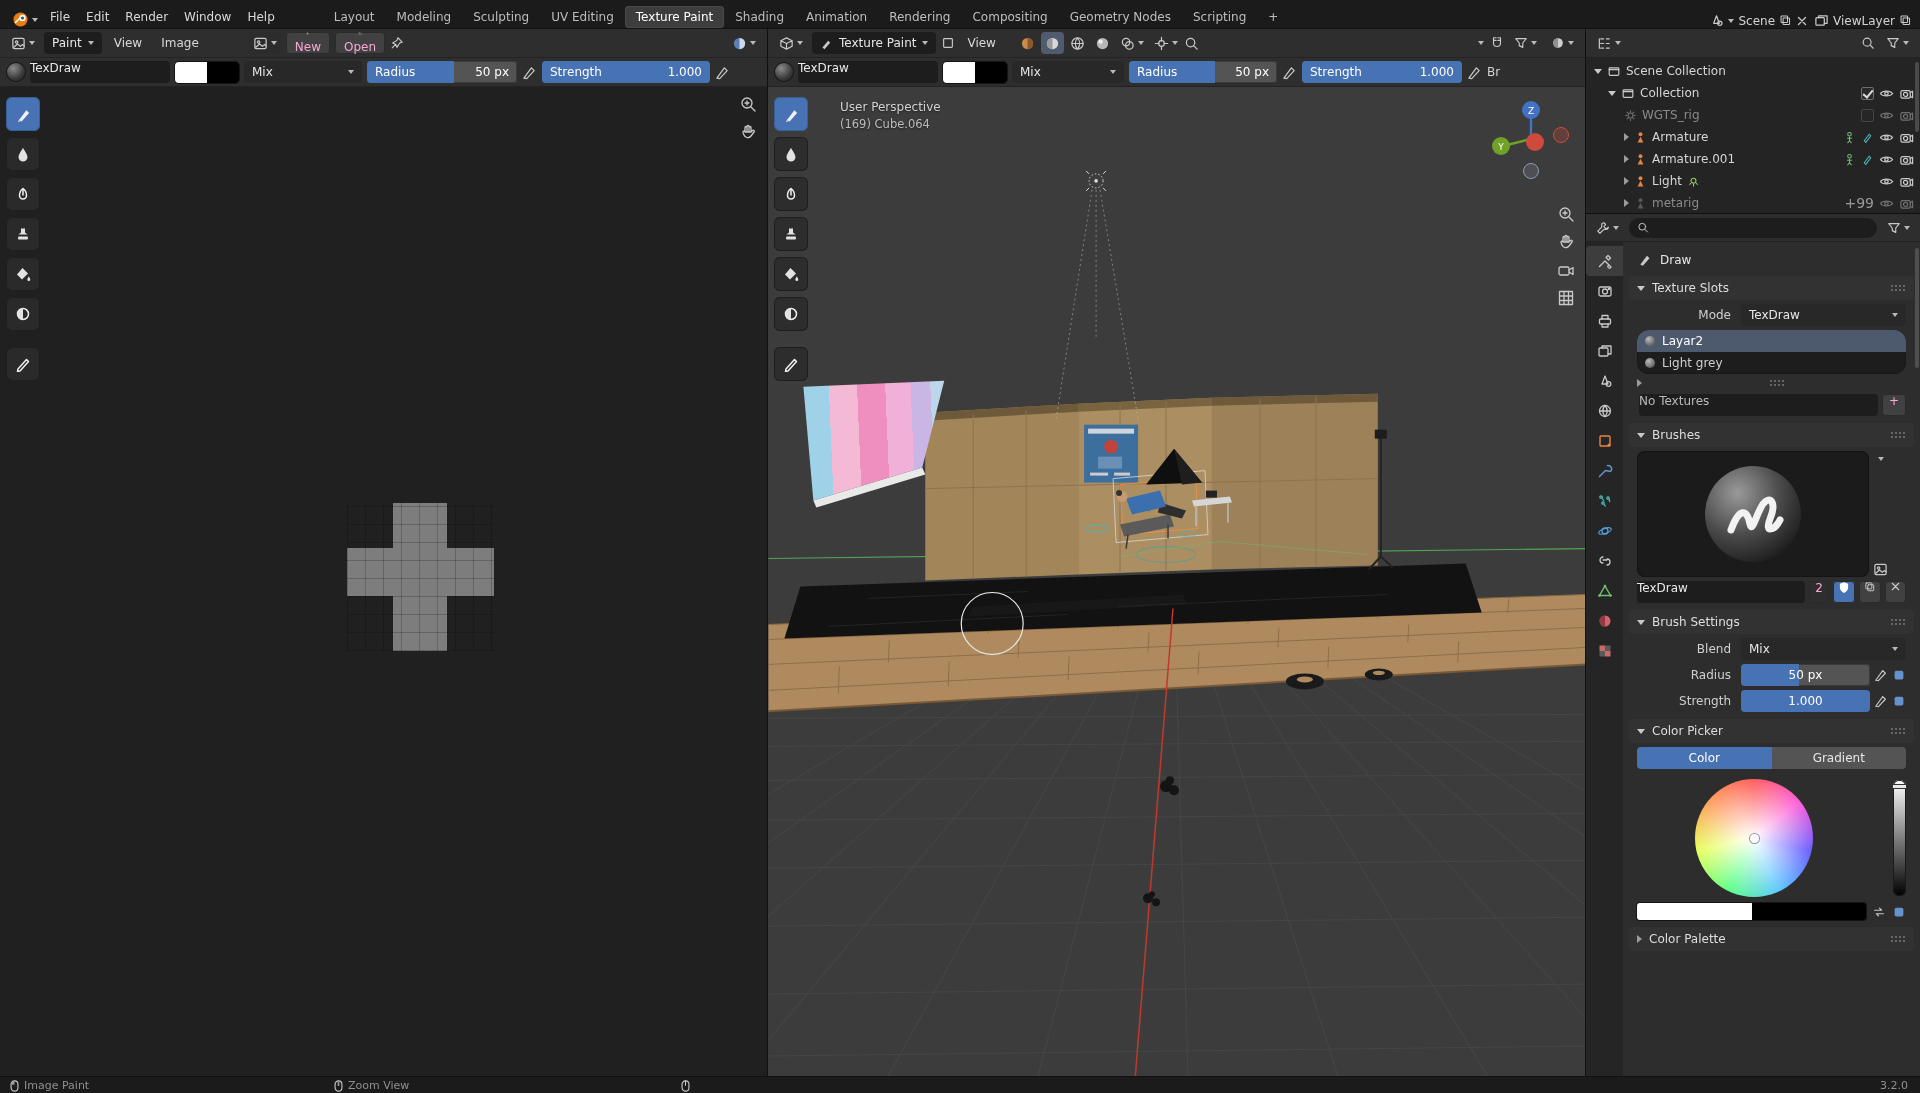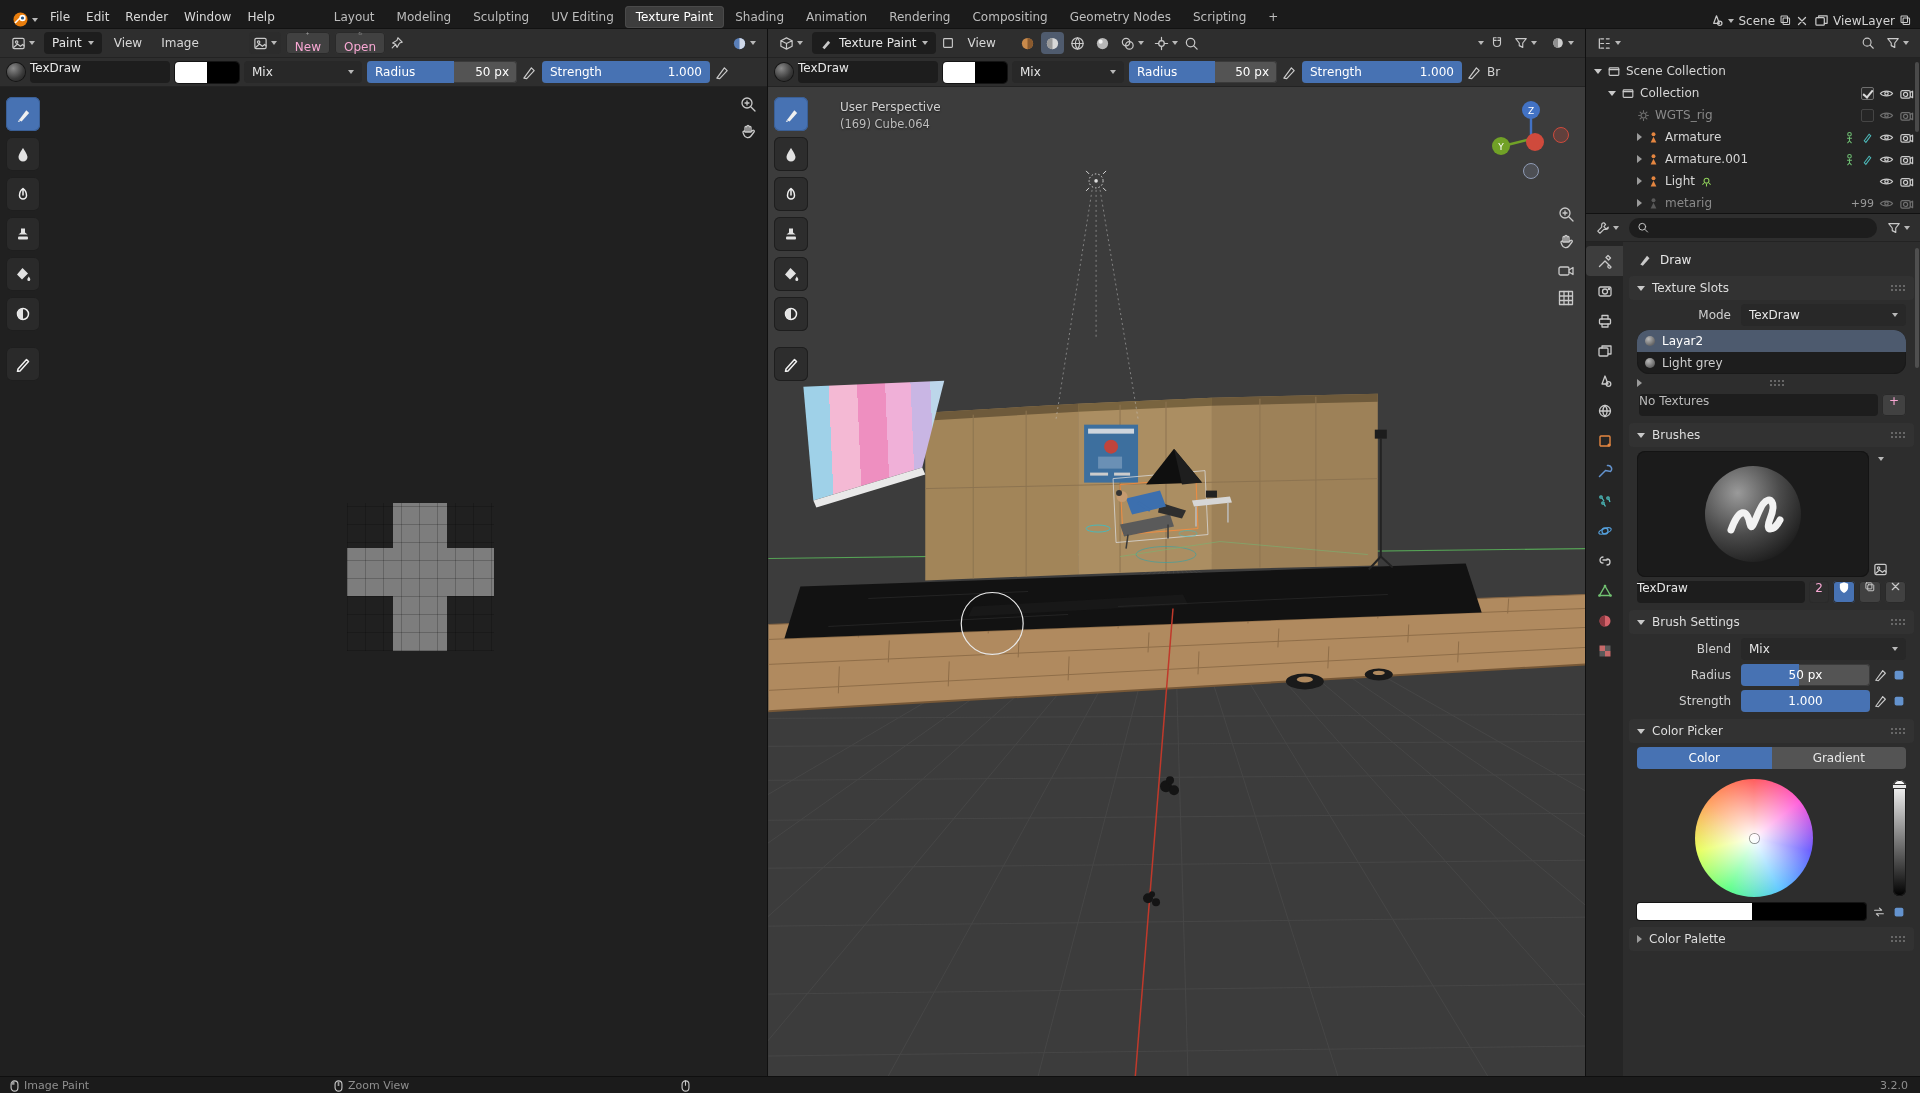--- a/index.html
+++ b/index.html
@@ -70,24 +70,24 @@
   #nav-gizmo { position:absolute; right:14px; top:10px; z-index:3; }
 
   
   #outliner { height:185px; background:#262626; border-bottom:1px solid #111; display:flex; flex-direction:column; }
   .ol-rows { flex:1; overflow:hidden; background:#242424; padding-top:2px; position:relative; }
   .ol-row { height:22px; display:flex; align-items:center; gap:5px; padding:0 6px 0 8px; color:#d6d6d6; }
   .ol-row .lbl { white-space:nowrap; overflow:hidden; }
   .ol-row .spacer { flex:1; }
   .ol-row.dim { color:#8a8a8a; }
   .ol-row.dim svg, .ol-row.dim .cb { opacity:.45; }
-  .indent1 { padding-left:22px; } .indent2 { padding-left:51px; }
+  .indent1 { padding-left:22px; } .indent2 { padding-left:38px; }
   .cb { width:13px; height:13px; border:1px solid #6f6f6f; border-radius:2px; background:#2a2a2a; position:relative; flex:none; }
   .cb.on::after { content:""; position:absolute; left:3px; top:0.5px; width:4px; height:8px; border-right:2px solid #dcdcdc; border-bottom:2px solid #dcdcdc; transform:rotate(40deg); }
-  .badge { color:#9a9a9a; font-size:11px; }
+  .badge { color:#9a9a9a; font-size:14px; }
   .ol-scroll { position:absolute; right:1px; top:4px; width:4px; height:70px; background:#4a4a4a; border-radius:2px; }
 
   
   #properties { flex:1; background:#2d2d2d; display:flex; flex-direction:column; overflow:hidden; }
   #prop-header { height:28px; background:#2e2e2e; border-bottom:1px solid #232323; display:flex; align-items:center; gap:6px; padding:0 6px; flex:none; }
   #prop-search { flex:1; display:flex; align-items:center; gap:5px; background:#1d1d1d; border-radius:11px; height:20px; padding:0 8px; }
   #prop-search input { background:transparent; border:none; outline:none; color:#ddd; width:100%; font-family:inherit; font-size:12px; }
   #prop-body { flex:1; display:flex; min-height:0; }
   #prop-tabs { width:37px; background:#252525; padding-top:4px; display:flex; flex-direction:column; align-items:stretch; flex:none; }
   .ptab { height:30px; display:flex; align-items:center; justify-content:center; }

